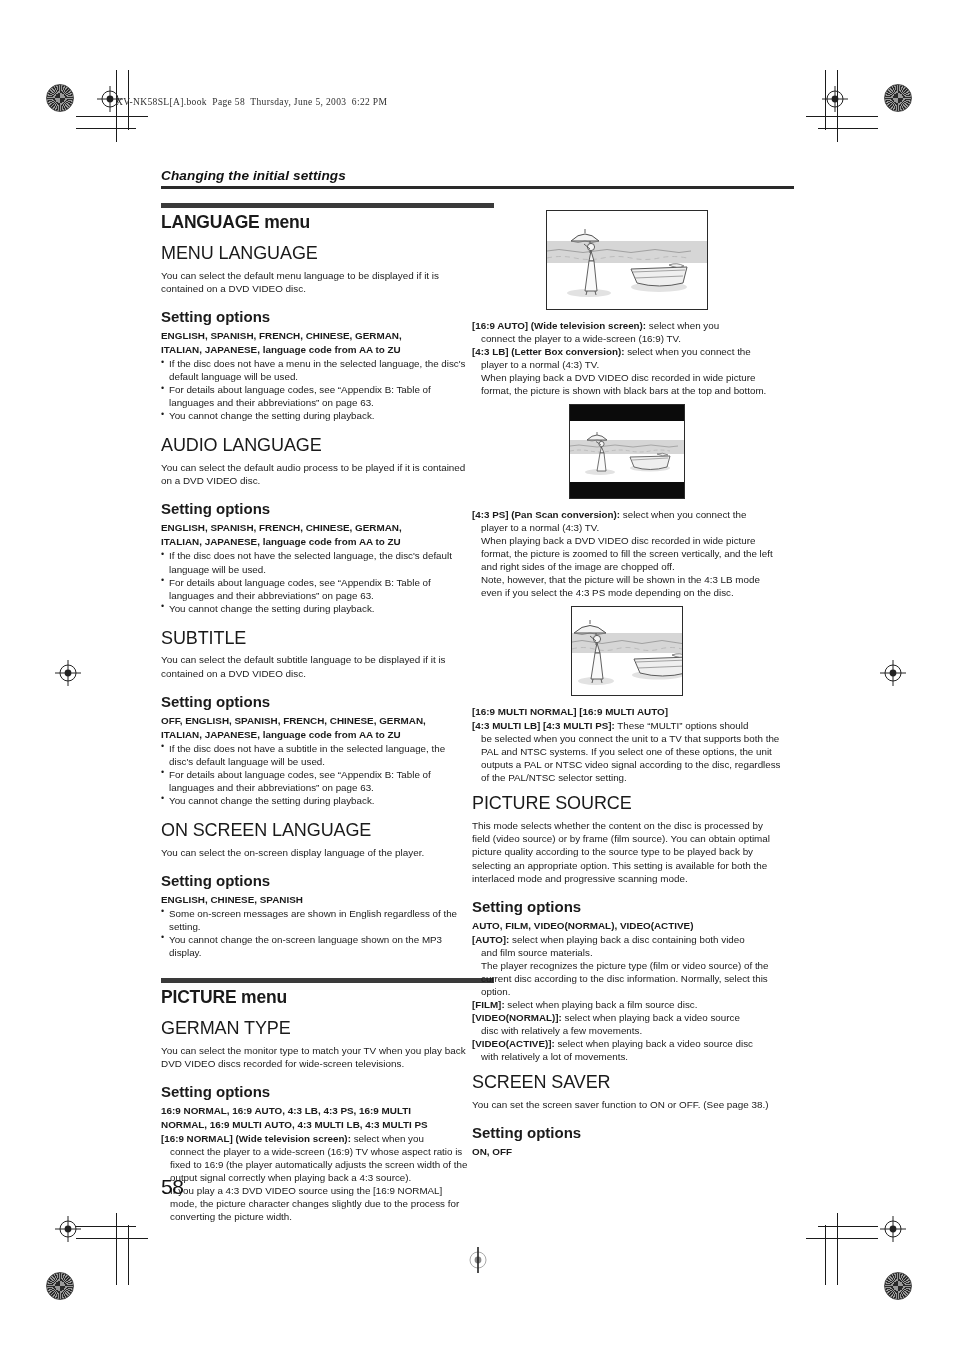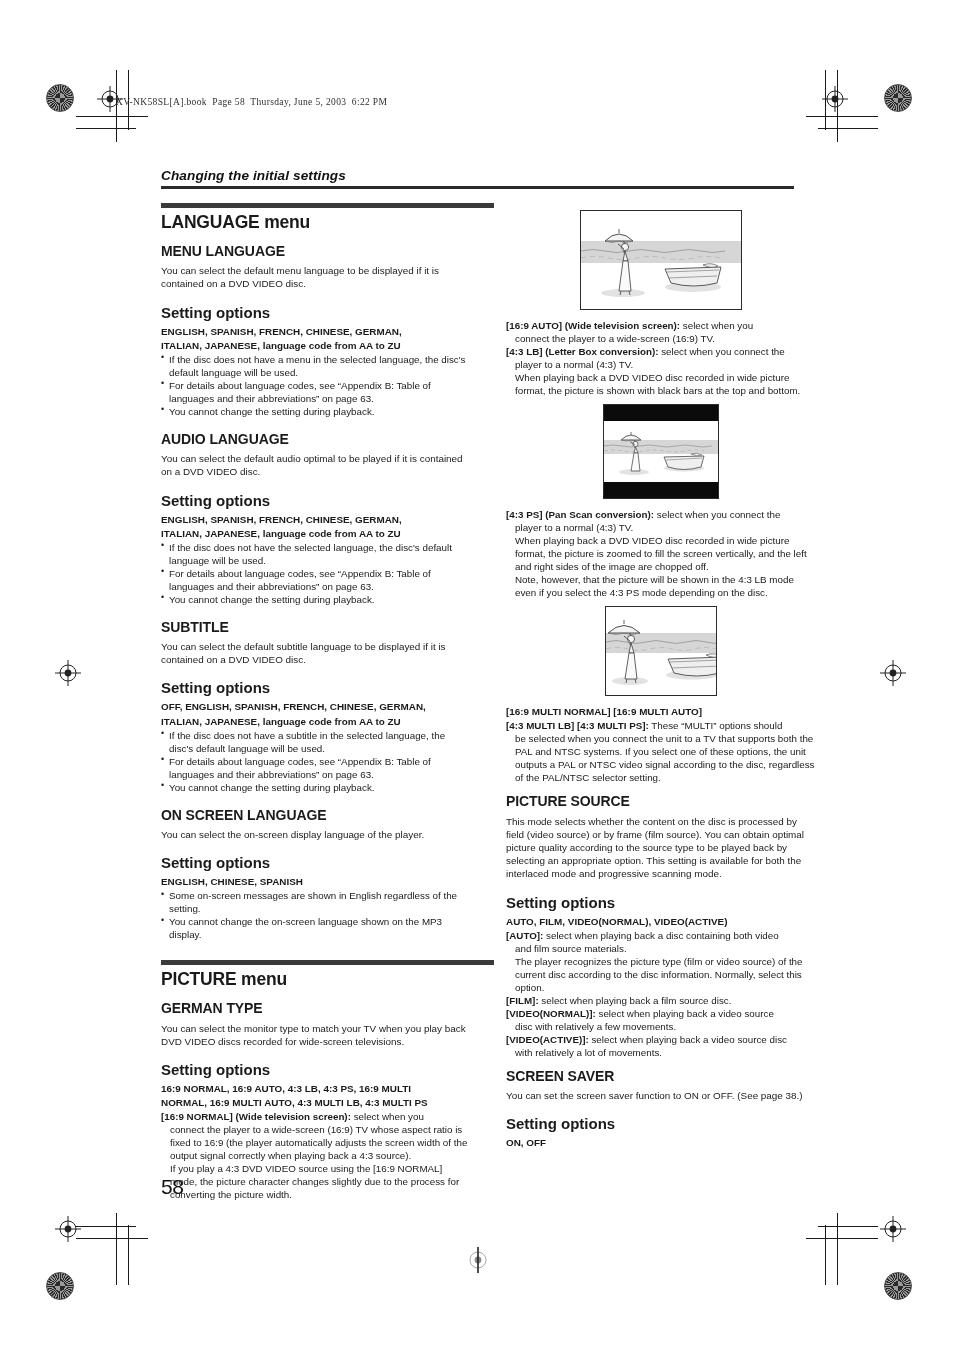--- a/index.html
+++ b/index.html
@@ -40,30 +40,30 @@
     font-size:13.6px;font-weight:bold;font-style:italic;letter-spacing:.1px;
     color:#111;
   }
   .runhead .rh-rule{
     margin-top:3px;height:2.6px;background:#2a2a2a;width:633px;
   }
 
   
   .col{position:absolute;top:203px;width:310px;}
   .col-left{left:161px;}
-  .col-right{left:506px;}
+  .col-right{left:472px;}
 
   
   .menu-rule{height:4.5px;background:#3a3a3a;width:333px;margin-bottom:5px;}
   h1.menu-title{
     font-size:17.5px;font-weight:bold;margin:0 0 13px 0;letter-spacing:-.2px;
     font-stretch:condensed;line-height:1.05;
   }
   h2.sect{
-    font-size:14px;font-weight:bold;margin:0 0 5px 0;letter-spacing:-.1px;
+    font-size:18px;font-weight:normal;margin:0 0 5px 0;letter-spacing:-.1px;
     font-stretch:condensed;line-height:1.1;
   }
   h3.subhead{
     font-size:15px;font-weight:bold;margin:9px 0 4px 0;
     text-underline-offset:2px;
     display:inline-block;
   }
   .optline{
     font-size:9.9px;font-weight:bold;line-height:1.32;margin:0 0 1px 0;
   }
@@ -217,21 +217,21 @@
     <div class="optline">ITALIAN, JAPANESE, language code from AA to ZU</div>
     <ul class="bullets">
       <li>If the disc does not have a menu in the selected language, the disc's default language will be used.</li>
       <li>For details about language codes, see “Appendix B: Table of languages and their abbreviations” on page 63.</li>
       <li>You cannot change the setting during playback.</li>
     </ul>
 
     <div class="gap-m"></div>
 
     <h2 class="sect">AUDIO LANGUAGE</h2>
-    <p class="body">You can select the default audio optimal to be played if it is contained on a DVD VIDEO disc.</p>
+    <p class="body">You can select the default audio process to be played if it is contained on a DVD VIDEO disc.</p>
     <div><h3 class="subhead">Setting options</h3></div>
     <div class="optline">ENGLISH, SPANISH, FRENCH, CHINESE, GERMAN,</div>
     <div class="optline">ITALIAN, JAPANESE, language code from AA to ZU</div>
     <ul class="bullets">
       <li>If the disc does not have the selected language, the disc's default language will be used.</li>
       <li>For details about language codes, see “Appendix B: Table of languages and their abbreviations” on page 63.</li>
       <li>You cannot change the setting during playback.</li>
     </ul>
 
     <div class="gap-m"></div>

